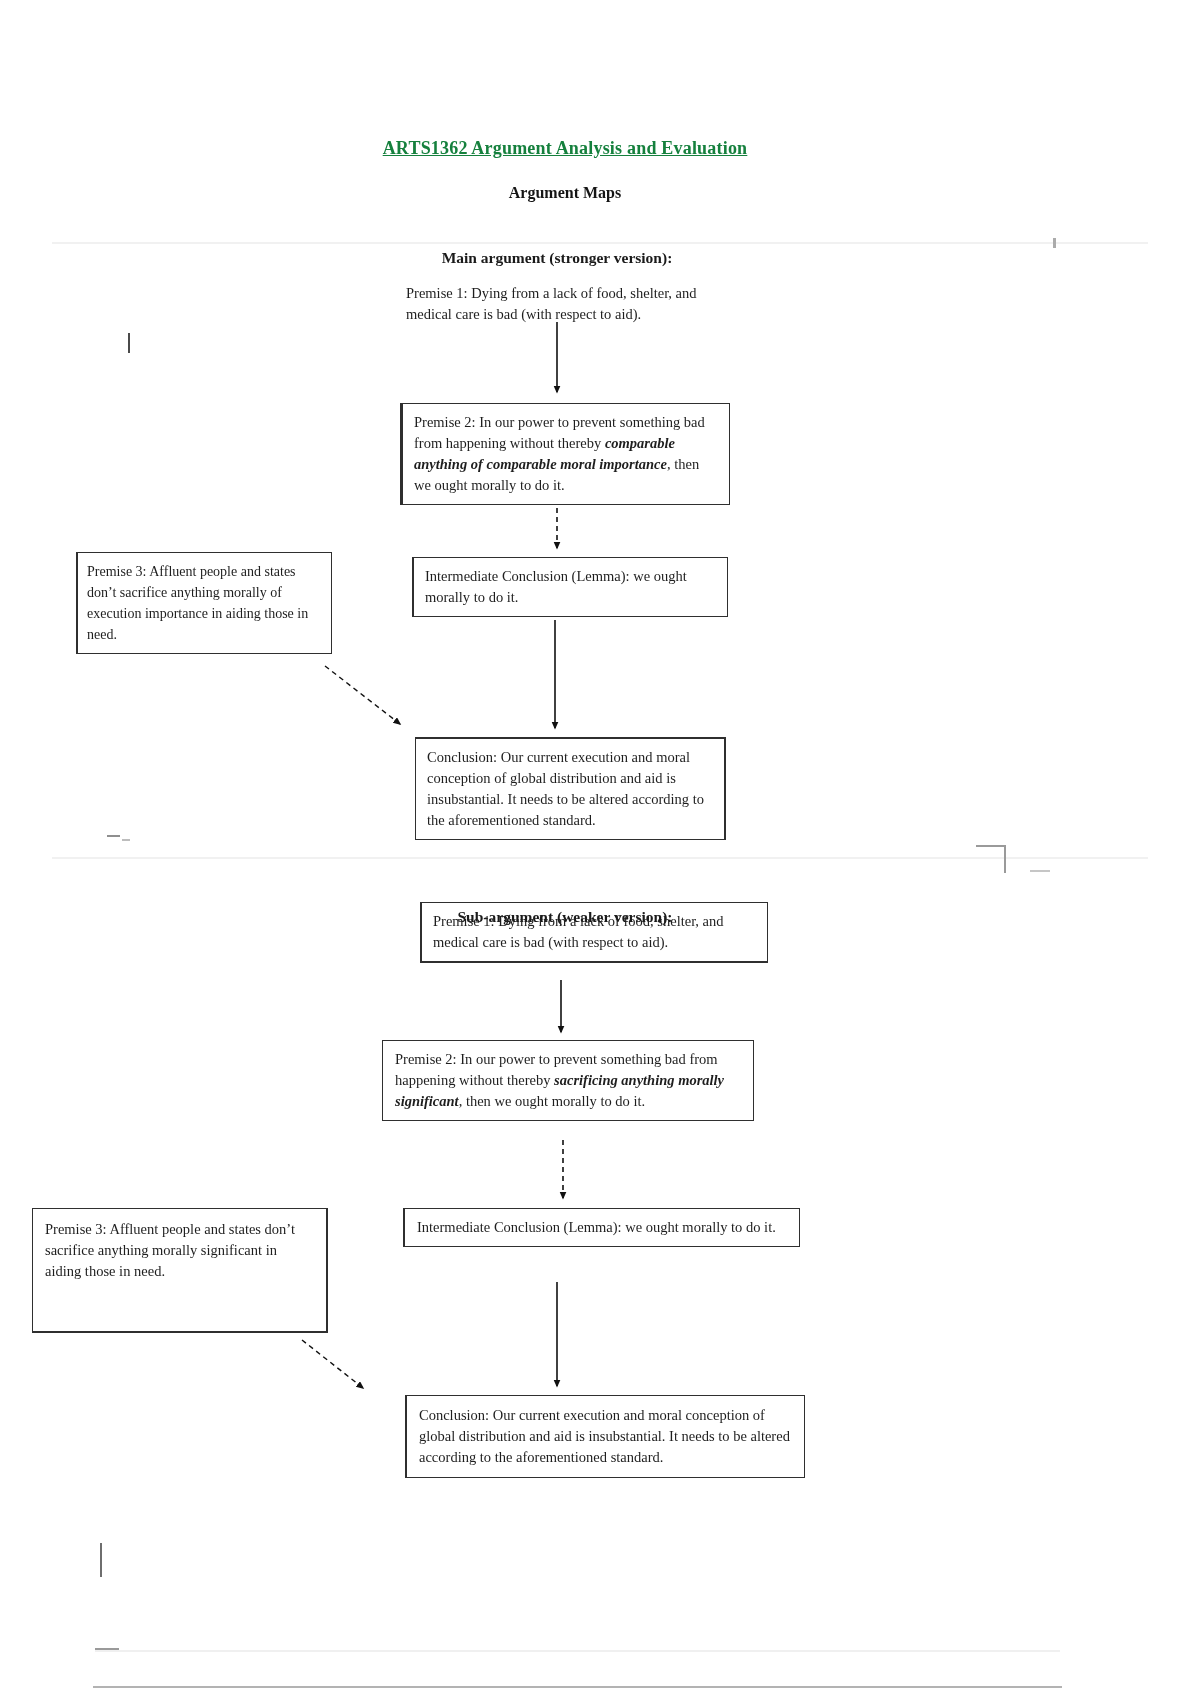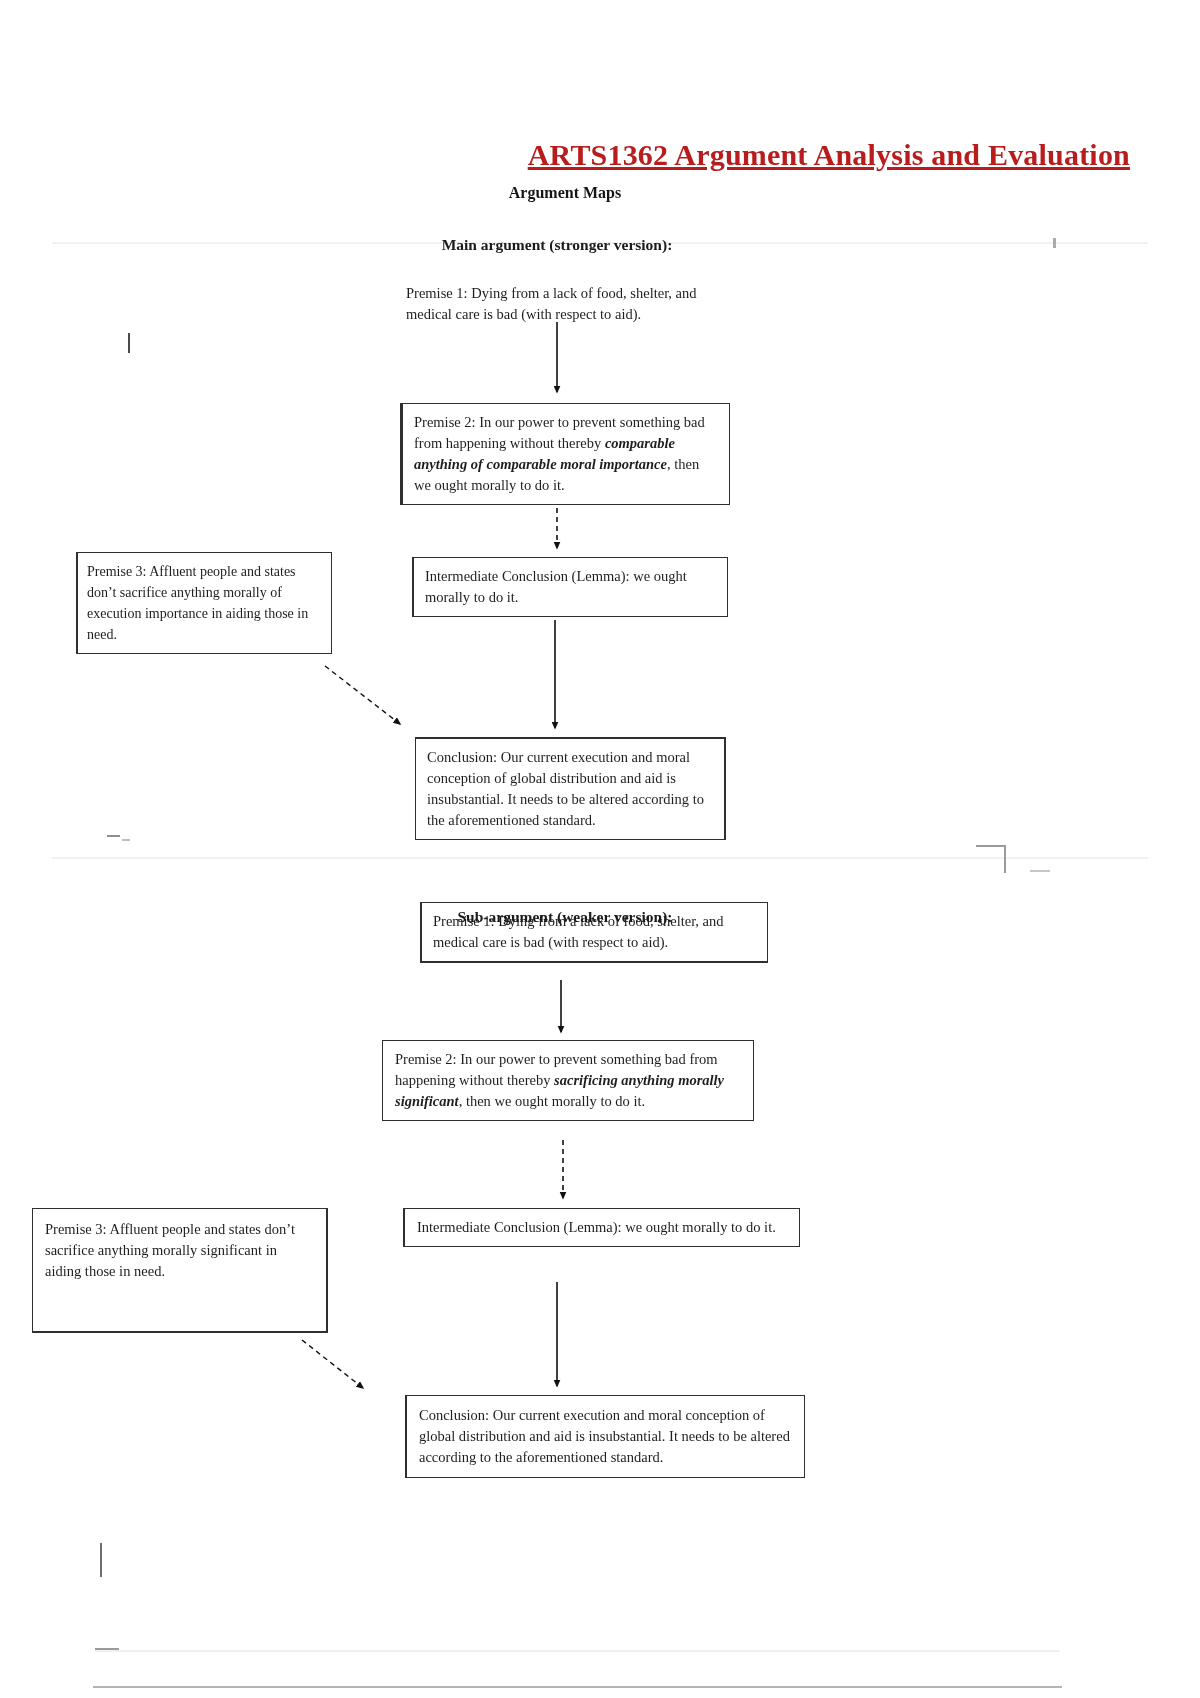--- a/index.html
+++ b/index.html
@@ -6,33 +6,33 @@
   .page{
     position:relative;
     width:1200px;height:1698px;
     background:#ffffff;
     font-family:"Liberation Serif", serif;
     color:#1e1e1e;
     overflow:hidden;
   }
   .doc-title{
     position:absolute;top:138px;left:0;width:1130px;
-    text-align:right;font-size:30px;font-weight:bold;
+    text-align:center;font-size:18px;font-weight:bold;
     text-decoration:underline;
-    letter-spacing:.2px;color:#b91c1c;
+    letter-spacing:.2px;color:#15803d;
   }
   .doc-subtitle{
     position:absolute;top:184px;left:0;width:1130px;
     text-align:center;font-size:16px;font-weight:bold;color:#151515;
   }
   .sec-heading{
     position:absolute;text-align:center;
     font-size:15.5px;font-weight:bold;color:#1a1a1a;
   }
-  .h-main{top:236px;left:382px;width:350px;}
+  .h-main{top:249px;left:382px;width:350px;}
   .h-sub{top:872px;left:390px;width:350px;margin-top:36px;}
   .textblock{
     position:absolute;
     font-size:14.5px;line-height:21px;color:#1e1e1e;
   }
   .box{
     position:absolute;
     border:1.5px solid #2f2f2f;
     padding:8px 11px;
     font-size:14.5px;line-height:21px;color:#1e1e1e;

